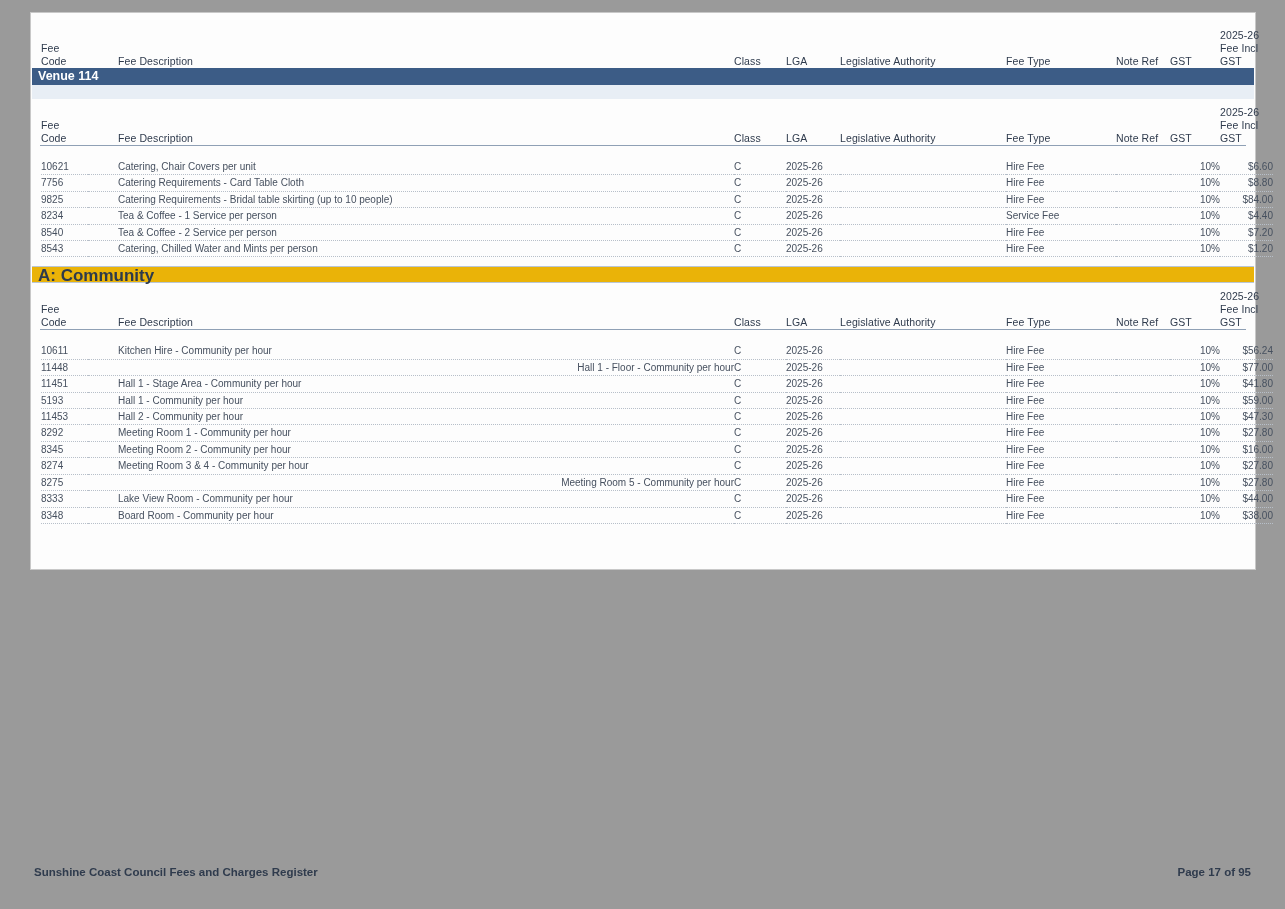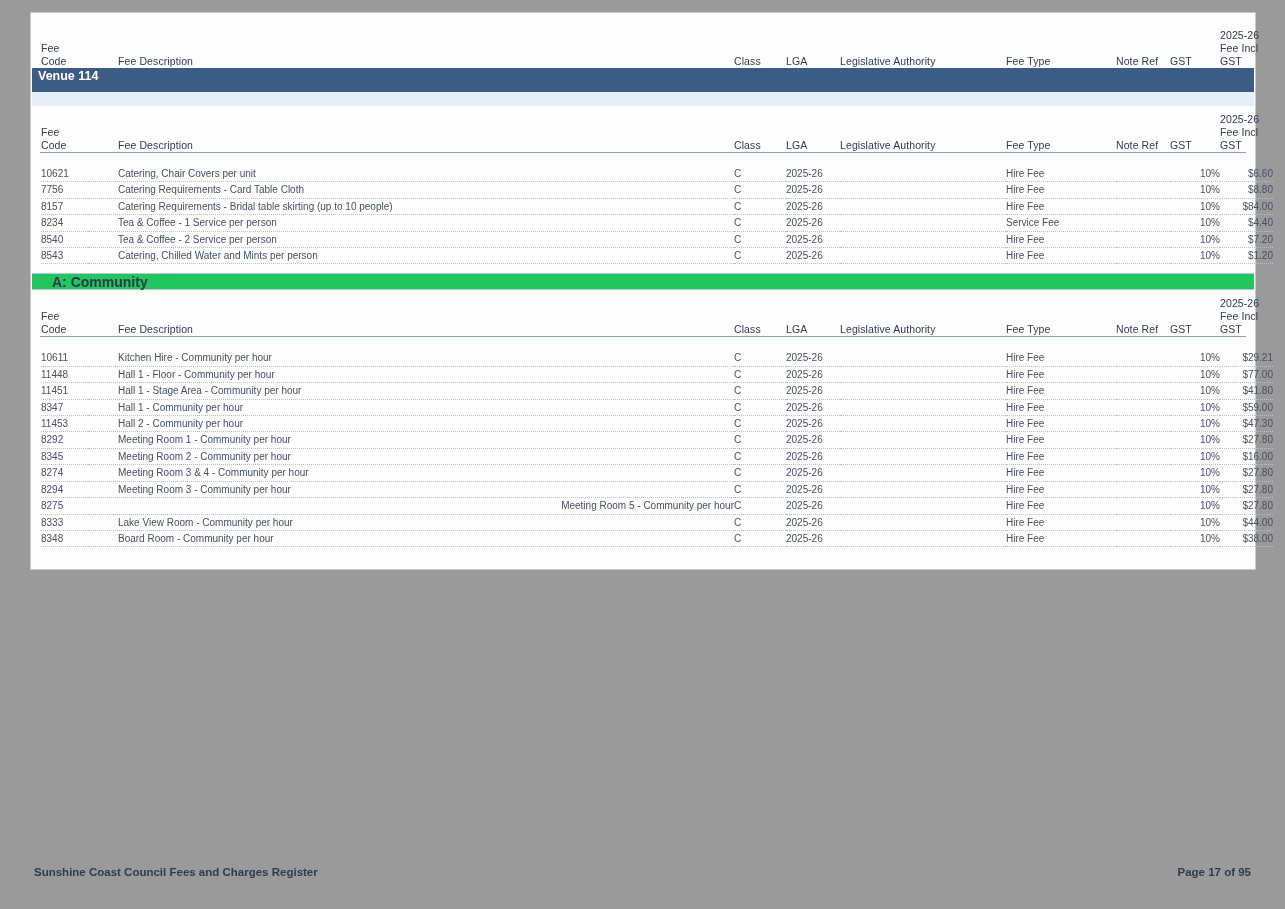--- a/index.html
+++ b/index.html
@@ -76,42 +76,42 @@
     display: block;
     line-height: 13px;
   }
 
   
   .venue-bar {
     background: #3c5c86;
     color: #ffffff;
     font-weight: bold;
     font-size: 12.5px;
-    height: 24px;
+    height: 17px;
     line-height: 17px;
     padding-left: 6px;
     margin: 0 1px;
     box-sizing: border-box;
     position: relative;
   }
   .venue-sub {
     background: #e8eef5;
     height: 14px;
     margin: 0 1px;
   }
 
   
   .section-bar {
-    background: #22c55e;
+    background: #eab308;
     color: #2d3a4c;
     font-weight: bold;
-    font-size: 14px;
+    font-size: 17px;
     height: 17px;
     line-height: 17px;
-    padding-left: 20px;
+    padding-left: 6px;
     margin: 0 1px;
     box-sizing: border-box;
     border-top: 1px solid #b9c6d6;
     border-bottom: 1px solid #b9c6d6;
   }
 
   
   .rows {
     padding: 0 8px 0 10px;
   }
@@ -305,21 +305,21 @@
               <td style="padding-left: 30px;">Catering Requirements - Card Table Cloth</td>
               <td class="mid">C</td>
               <td class="mid">2025-26</td>
               <td></td>
               <td>Hire Fee</td>
               <td></td>
               <td class="num">10%</td>
               <td class="num">$8.80</td>
             </tr>
             <tr>
-              <td>8157</td>
+              <td>9825</td>
               <td style="padding-left: 30px;">Catering Requirements - Bridal table skirting (up to 10 people)</td>
               <td class="mid">C</td>
               <td class="mid">2025-26</td>
               <td></td>
               <td>Hire Fee</td>
               <td></td>
               <td class="num">10%</td>
               <td class="num">$84.00</td>
             </tr>
             <tr>
@@ -434,46 +434,46 @@
         <tbody>
             <tr>
               <td>10611</td>
               <td style="padding-left: 30px;">Kitchen Hire - Community per hour</td>
               <td class="mid">C</td>
               <td class="mid">2025-26</td>
               <td></td>
               <td>Hire Fee</td>
               <td></td>
               <td class="num">10%</td>
-              <td class="num">$29.21</td>
+              <td class="num">$56.24</td>
             </tr>
             <tr>
               <td>11448</td>
-              <td style="padding-left: 30px;">Hall 1 - Floor - Community per hour</td>
+              <td style="padding-left: 30px; text-align: right;">Hall 1 - Floor - Community per hour</td>
               <td class="mid">C</td>
               <td class="mid">2025-26</td>
               <td></td>
               <td>Hire Fee</td>
               <td></td>
               <td class="num">10%</td>
               <td class="num">$77.00</td>
             </tr>
             <tr>
               <td>11451</td>
               <td style="padding-left: 30px;">Hall 1 - Stage Area - Community per hour</td>
               <td class="mid">C</td>
               <td class="mid">2025-26</td>
               <td></td>
               <td>Hire Fee</td>
               <td></td>
               <td class="num">10%</td>
               <td class="num">$41.80</td>
             </tr>
             <tr>
-              <td>8347</td>
+              <td>5193</td>
               <td style="padding-left: 30px;">Hall 1 - Community per hour</td>
               <td class="mid">C</td>
               <td class="mid">2025-26</td>
               <td></td>
               <td>Hire Fee</td>
               <td></td>
               <td class="num">10%</td>
               <td class="num">$59.00</td>
             </tr>
             <tr>
@@ -505,31 +505,20 @@
               <td class="mid">2025-26</td>
               <td></td>
               <td>Hire Fee</td>
               <td></td>
               <td class="num">10%</td>
               <td class="num">$16.00</td>
             </tr>
             <tr>
               <td>8274</td>
               <td style="padding-left: 30px;">Meeting Room 3 &amp; 4 - Community per hour</td>
-              <td class="mid">C</td>
-              <td class="mid">2025-26</td>
-              <td></td>
-              <td>Hire Fee</td>
-              <td></td>
-              <td class="num">10%</td>
-              <td class="num">$27.80</td>
-            </tr>
-            <tr>
-              <td>8294</td>
-              <td style="padding-left: 30px;">Meeting Room 3 - Community per hour</td>
               <td class="mid">C</td>
               <td class="mid">2025-26</td>
               <td></td>
               <td>Hire Fee</td>
               <td></td>
               <td class="num">10%</td>
               <td class="num">$27.80</td>
             </tr>
             <tr>
               <td>8275</td>

